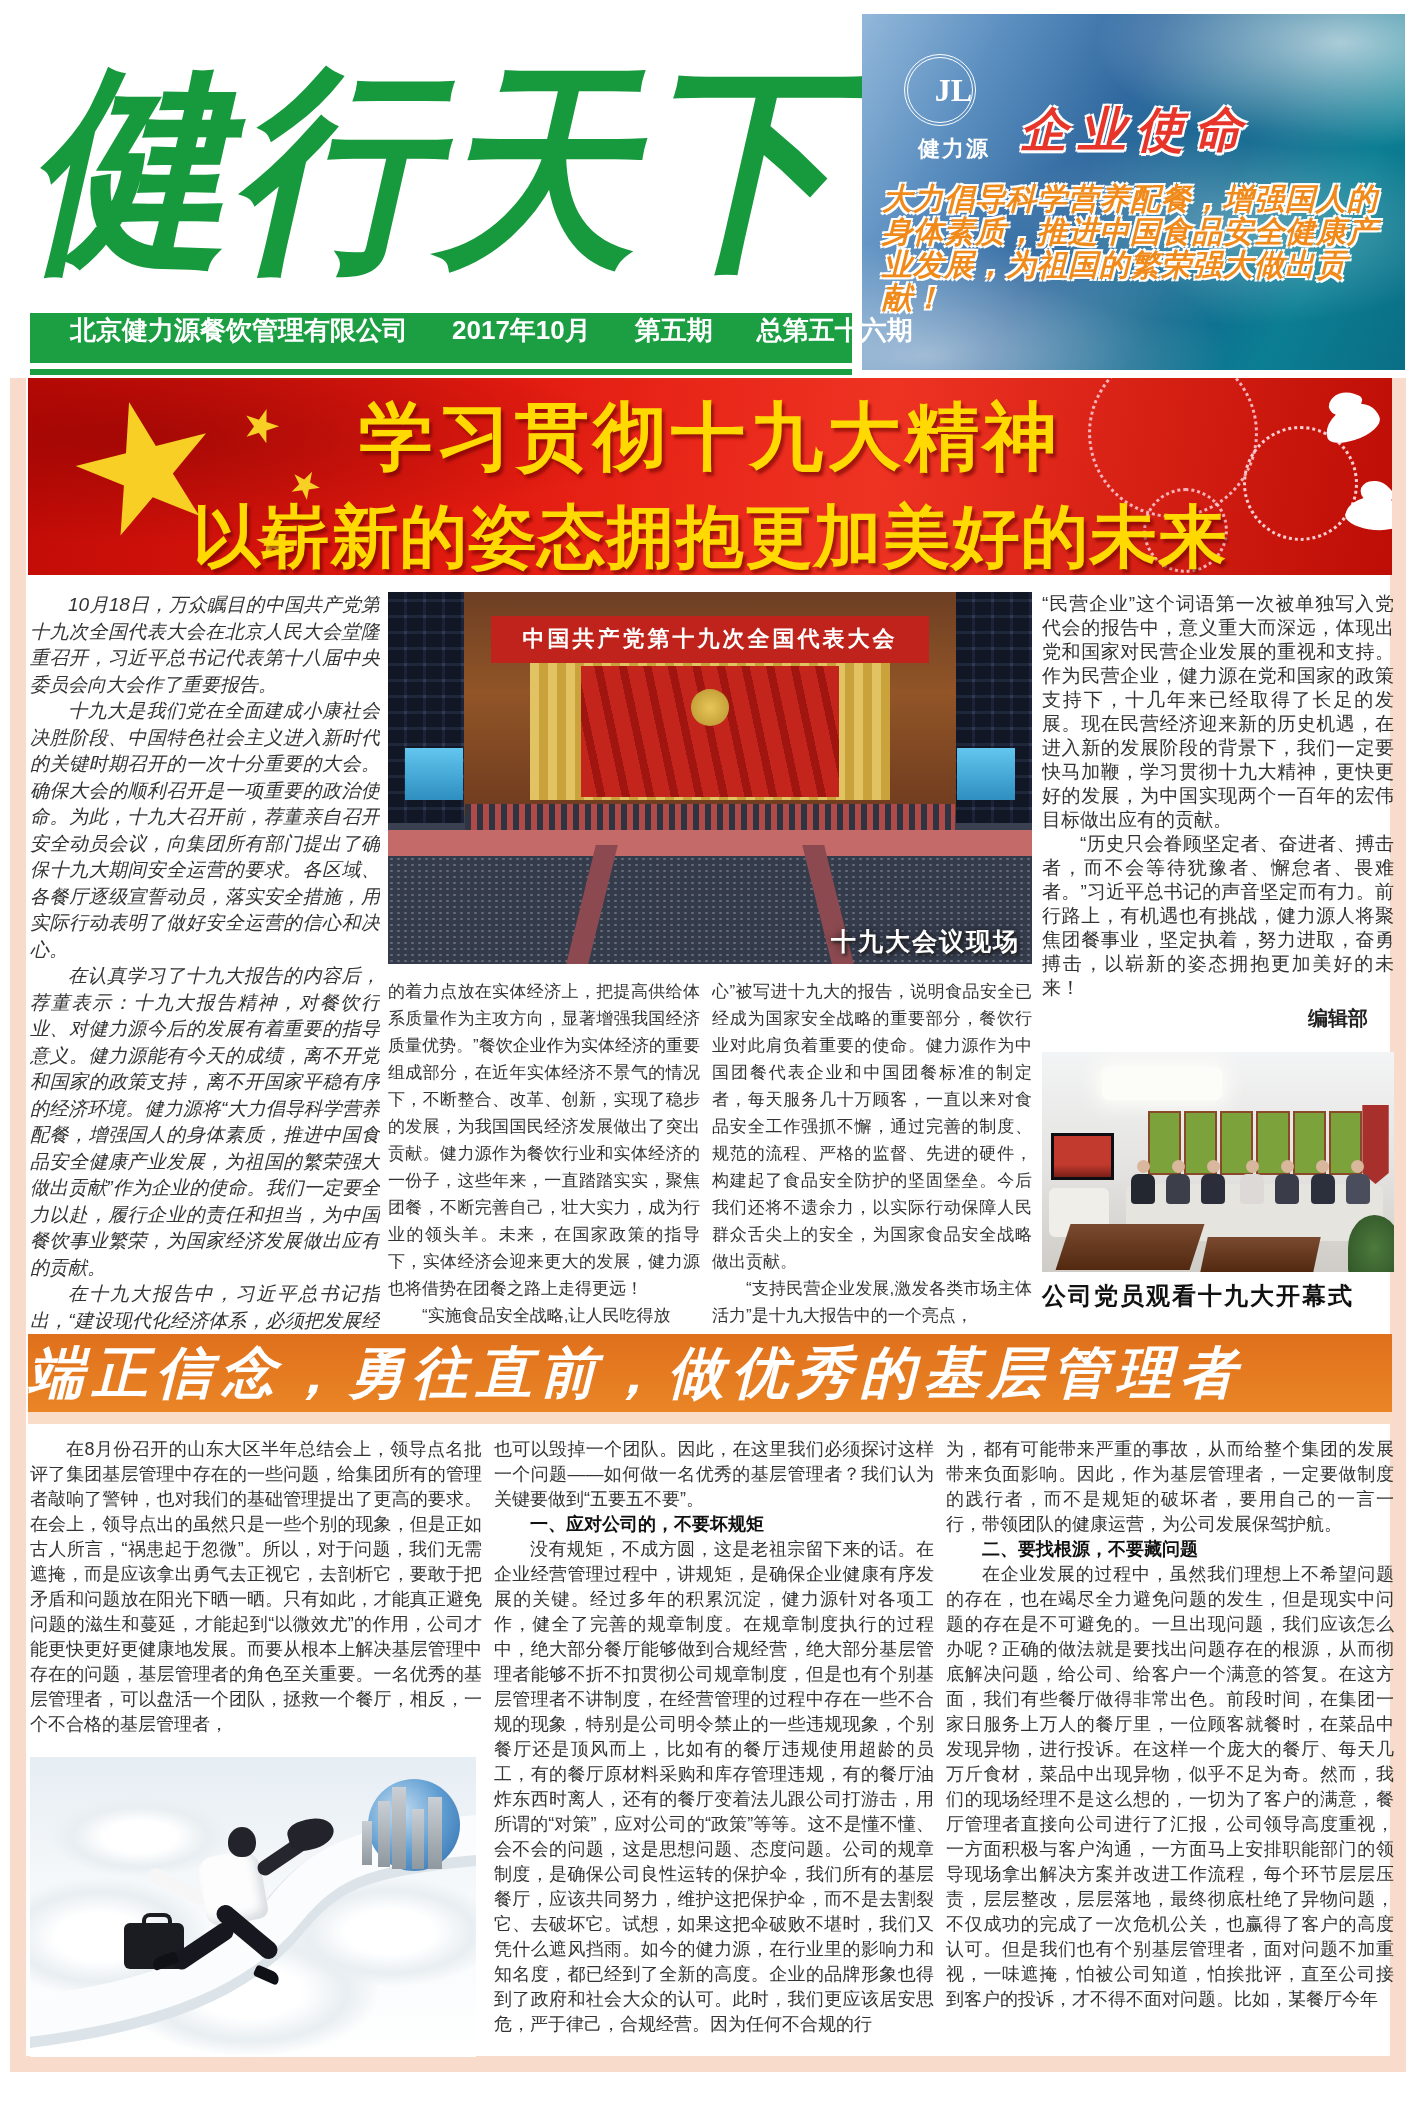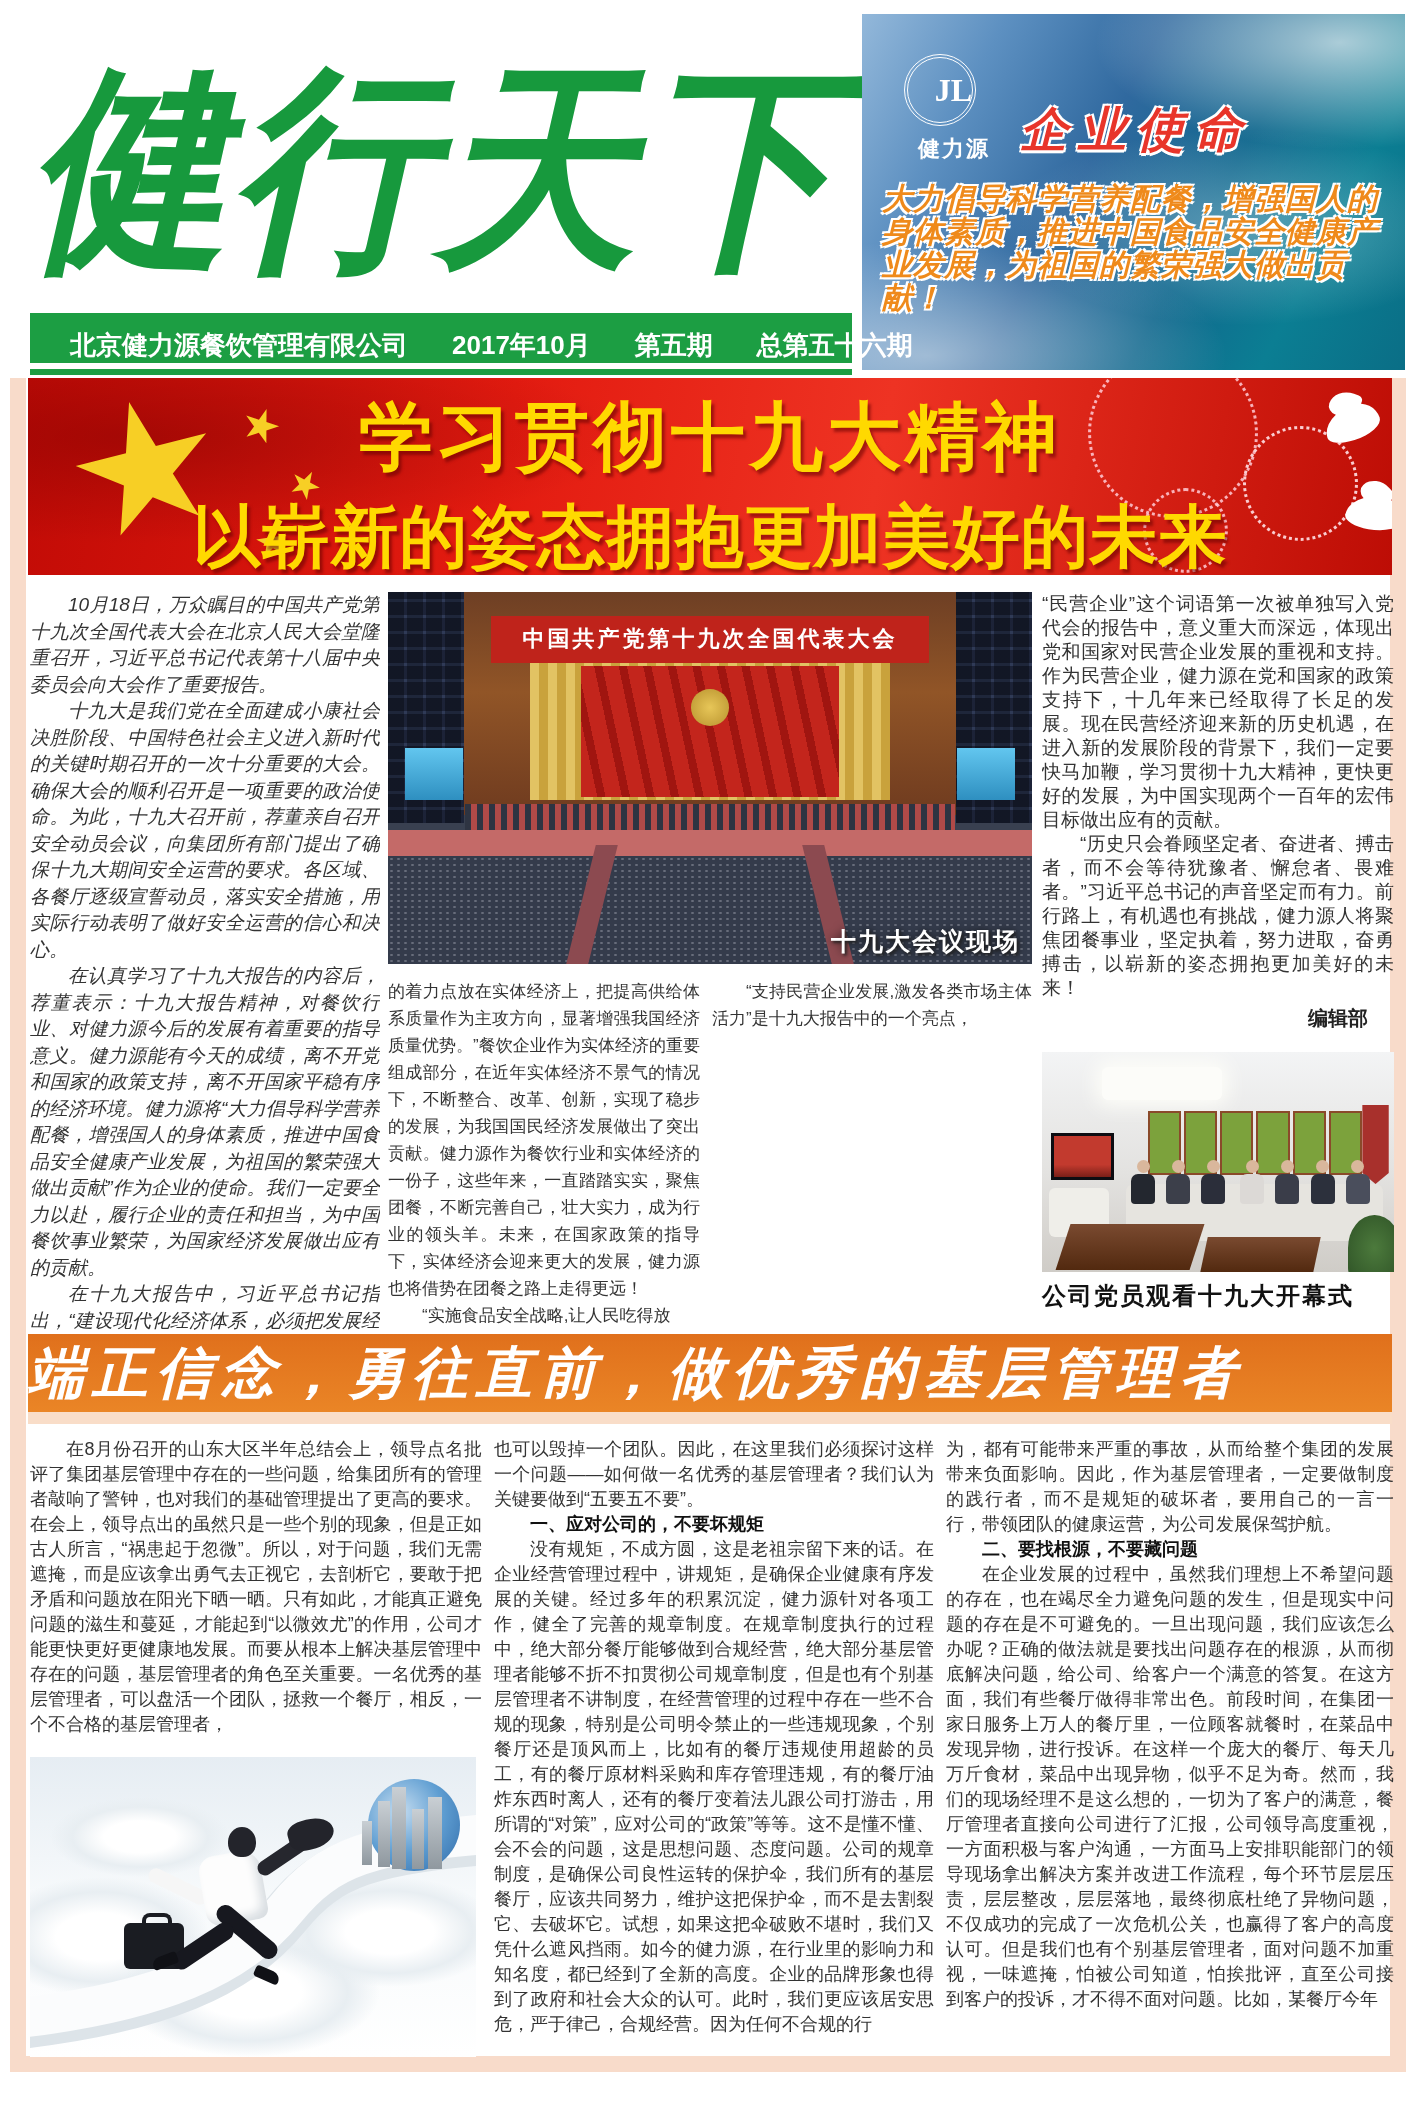--- a/index.html
+++ b/index.html
@@ -30,21 +30,21 @@
     line-height:64px; font-family:"Liberation Serif","DejaVu Serif",serif; font-size:32px; font-weight:bold; }
   .jl-brand { margin-top:8px; font-size:22px; font-weight:bold; letter-spacing:2px; }
   .mission-heading { position:absolute; left:158px; top:84px; font-size:48px; font-weight:bold; font-style:italic;
     color:#e8352a; letter-spacing:10px;
     text-shadow:-2px -2px 0 #fff,2px -2px 0 #fff,-2px 2px 0 #fff,2px 2px 0 #fff,0 3px 0 #fff; }
   .mission-body { position:absolute; left:20px; top:168px; width:508px; font-size:30px; font-weight:bold;
     font-style:italic; color:#ef8a1b; line-height:33px; letter-spacing:1px;
     text-shadow:-2px -2px 0 #fff,2px -2px 0 #fff,-2px 2px 0 #fff,2px 2px 0 #fff; }
 
   .info-bar { position:absolute; left:30px; top:313px; width:822px; height:50px; background:#1c9e43;
-    color:#fff; font-weight:bold; font-size:26px; display:flex; align-items:flex-end;
+    color:#fff; font-weight:bold; font-size:26px; display:flex; align-items:flex-start;
     padding-left:40px; column-gap:44px; white-space:nowrap; }
   .info-rule { position:absolute; left:30px; top:369px; width:822px; height:6px; background:#1c9e43; }
 
   
   .banner1 { position:absolute; left:28px; top:378px; width:1364px; height:197px; overflow:hidden;
     background:
       radial-gradient(60% 90% at 8% 30%, rgba(120,0,0,.45), rgba(120,0,0,0) 60%),
       linear-gradient(100deg,#c20b06 0%,#e31b10 35%,#ee3323 62%,#bd0d05 100%); }
   .star { position:absolute; background:#f7cf25;
     clip-path:polygon(50% 0%,61% 35%,98% 35%,68% 57%,79% 91%,50% 70%,21% 91%,32% 57%,2% 35%,39% 35%); }
@@ -242,20 +242,21 @@
     <div class="aisle a1"></div>
     <div class="cap">十九大会议现场</div>
   </div>
 
   <div class="col a1c2">
     <p>的着力点放在实体经济上，把提高供给体系质量作为主攻方向，显著增强我国经济质量优势。”餐饮企业作为实体经济的重要组成部分，在近年实体经济不景气的情况下，不断整合、改革、创新，实现了稳步的发展，为我国国民经济发展做出了突出贡献。健力源作为餐饮行业和实体经济的一份子，这些年来，一直踏踏实实，聚焦团餐，不断完善自己，壮大实力，成为行业的领头羊。未来，在国家政策的指导下，实体经济会迎来更大的发展，健力源也将借势在团餐之路上走得更远！</p>
     <p class="ind">“实施食品安全战略,让人民吃得放</p>
   </div>
 
   <div class="col a1c3">
+    <p>心”被写进十九大的报告，说明食品安全已经成为国家安全战略的重要部分，餐饮行业对此肩负着重要的使命。健力源作为中国团餐代表企业和中国团餐标准的制定者，每天服务几十万顾客，一直以来对食品安全工作强抓不懈，通过完善的制度、规范的流程、严格的监督、先进的硬件，构建起了食品安全防护的坚固堡垒。今后我们还将不遗余力，以实际行动保障人民群众舌尖上的安全，为国家食品安全战略做出贡献。</p>
     <p class="ind">“支持民营企业发展,激发各类市场主体活力”是十九大报告中的一个亮点，</p>
   </div>
 
   <div class="col a1c4">
     <p>“民营企业”这个词语第一次被单独写入党代会的报告中，意义重大而深远，体现出党和国家对民营企业发展的重视和支持。作为民营企业，健力源在党和国家的政策支持下，十几年来已经取得了长足的发展。现在民营经济迎来新的历史机遇，在进入新的发展阶段的背景下，我们一定要快马加鞭，学习贯彻十九大精神，更快更好的发展，为中国实现两个一百年的宏伟目标做出应有的贡献。</p>
     <p class="ind">“历史只会眷顾坚定者、奋进者、搏击者，而不会等待犹豫者、懈怠者、畏难者。”习近平总书记的声音坚定而有力。前行路上，有机遇也有挑战，健力源人将聚焦团餐事业，坚定执着，努力进取，奋勇搏击，以崭新的姿态拥抱更加美好的未来！</p>
     <div class="signature">编辑部</div>
   </div>
 
   <div class="ph2">

